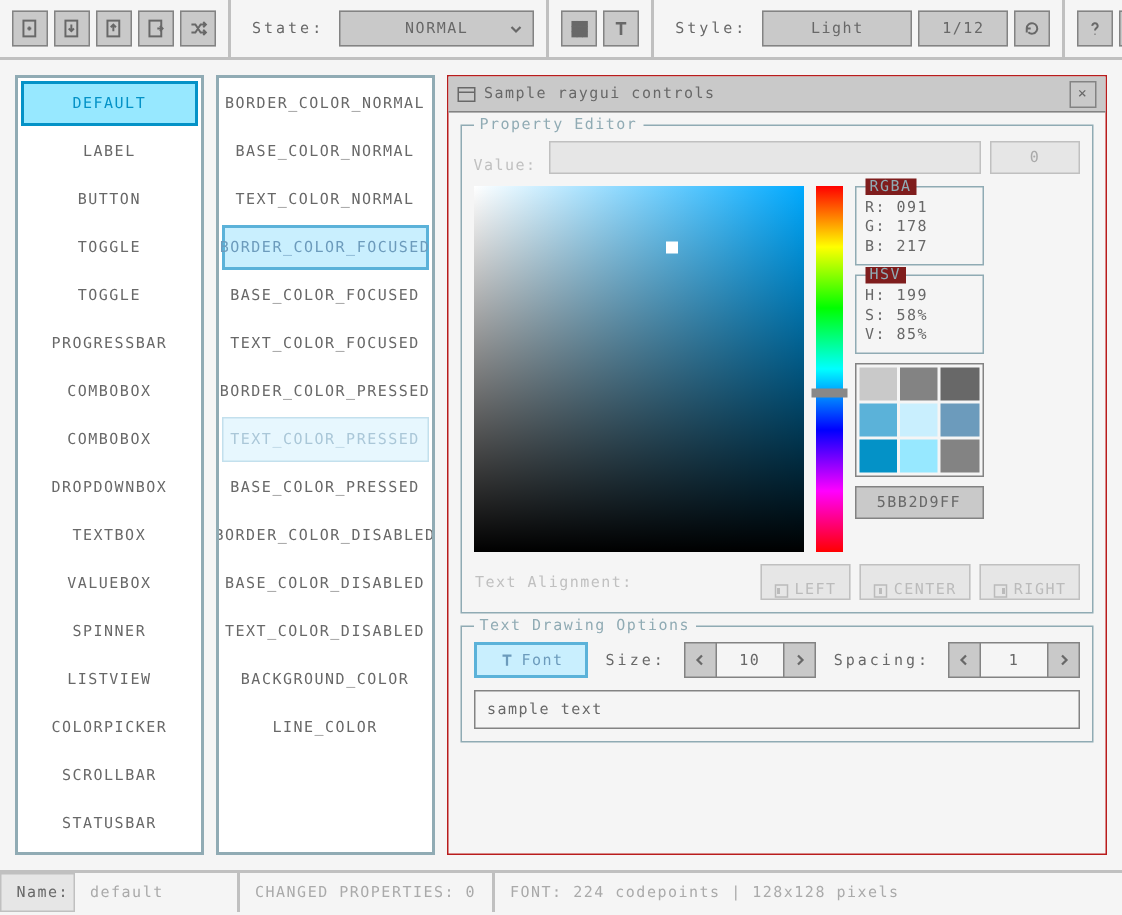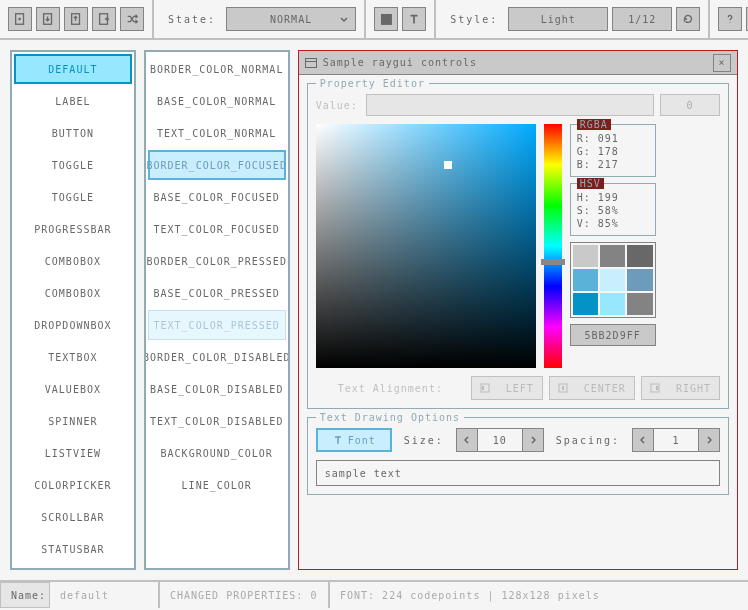--- a/index.html
+++ b/index.html
@@ -21,39 +21,39 @@
 .list-item{height:30px;display:flex;align-items:center;justify-content:center;letter-spacing:1px;color:#686868;cursor:pointer;border:1px solid transparent;margin:2px}
 .list-item.selected{background:#97e8ff;border:2px solid #0492c7;color:#0492c7}
 .list-item.focused{background:#c9effe;border:2px solid #5bb2d9;color:#6c9bbc}
 .list-item.hover{background:#e7f7fe;border:1px solid #c3e0ed;color:#AAC7D8}
 .panel{flex:1;border:1px solid #b91c1c;background:#f5f5f5;display:flex;flex-direction:column}
 .panel-header{height:24px;background:#c9c9c9;border-bottom:1px solid #838383;display:flex;align-items:center;padding:0 6px;color:#686868;letter-spacing:1px}
 .panel-header .close{margin-left:auto;width:18px;height:18px;border:1px solid #838383;display:flex;align-items:center;justify-content:center;cursor:pointer}
 .panel-body{padding:8px;display:flex;flex-direction:column;gap:8px;flex:1}
 .groupbox{border:1px solid #90abb4;position:relative;padding:10px 8px 8px}
 .groupbox-title{position:absolute;top:-6px;left:8px;background:#f5f5f5;padding:0 4px;color:#90abb4;letter-spacing:1px}
-.row{display:flex;align-items:center;gap:6px}
+.row{display:flex;align-items:flex-end;gap:6px}
 .val-label{color:#c0c0c0;letter-spacing:1px;width:44px}
 .val-input{flex:1;height:22px;border:1px solid #c0c0c0;background:#e6e6e6}
 .val-num{width:60px;height:22px;border:1px solid #c0c0c0;background:#e6e6e6;display:flex;align-items:center;justify-content:center;color:#aaa}
 .color-area{display:flex;gap:8px;margin-top:8px}
 .sv-picker{width:220px;height:244px;position:relative;background:linear-gradient(to top,#000,transparent),linear-gradient(to right,#fff,#00aaff)}
 .sv-cursor{position:absolute;width:8px;height:8px;background:#fff;left:128px;top:37px}
 .hue-bar{width:18px;height:244px;background:linear-gradient(to bottom,#f00,#ff0,#0f0,#0ff,#00f,#f0f,#f00);position:relative}
 .hue-cursor{position:absolute;width:24px;height:6px;background:#888;left:-3px;top:135px}
 .color-info{display:flex;flex-direction:column;gap:6px;width:86px}
 .mini-group{border:1px solid #90abb4;padding:6px 6px 4px;position:relative}
 .mini-title{position:absolute;top:-6px;left:6px;background:#7f1d1d;padding:0 3px;color:#90abb4;letter-spacing:1px}
 .mini-row{color:#686868;letter-spacing:1px;margin:2px 0}
 .swatch-grid{display:grid;grid-template-columns:repeat(3,1fr);gap:2px;border:1px solid #838383;padding:2px}
 .swatch{height:22px;cursor:pointer}
 .hex-box{height:22px;border:1px solid #838383;background:#c9c9c9;display:flex;align-items:center;justify-content:center;letter-spacing:1px;color:#686868}
 .align-row{display:flex;align-items:center;gap:6px;margin-top:8px}
-.align-lbl{color:#c0c0c0;letter-spacing:1px;margin-right:auto;margin-left:22px}
-.align-btn{height:24px;padding:0 8px;border:1px solid #c0c0c0;background:#e6e6e6;display:flex;align-items:center;gap:16px;color:#bbb;letter-spacing:1px;cursor:pointer}
+.align-lbl{color:#c0c0c0;letter-spacing:1px;margin-right:auto;margin-left:1px}
+.align-btn{height:24px;padding:0 8px;border:1px solid #c0c0c0;background:#e6e6e6;display:flex;align-items:flex-end;gap:4px;color:#bbb;letter-spacing:1px;cursor:pointer}
 .text-opts{display:flex;align-items:center;gap:6px}
 .font-btn{height:24px;padding:0 14px;border:2px solid #5bb2d9;background:#c9effe;color:#6c9bbc;display:flex;align-items:center;gap:4px;letter-spacing:1px;cursor:pointer}
 .spinner{display:flex}
 .spin-btn{width:22px;height:24px;border:1px solid #838383;background:#c9c9c9;display:flex;align-items:center;justify-content:center;cursor:pointer}
 .spin-val{width:44px;height:24px;border-top:1px solid #838383;border-bottom:1px solid #838383;display:flex;align-items:center;justify-content:center;color:#686868}
 .sample-input{height:26px;border:1px solid #838383;background:#f5f5f5;padding:0 8px;display:flex;align-items:center;color:#686868;letter-spacing:1px;margin-top:8px}
 .statusbar{display:flex;height:28px;border-top:2px solid #c0c0c0;background:#f5f5f5}
 .sb-cell{display:flex;align-items:center;padding:0 10px;border-right:2px solid #c0c0c0;color:#aaa;letter-spacing:1px}
 .sb-label{background:#e6e6e6;border:1px solid #c0c0c0;color:#686868}
 .win-icon{width:12px;height:10px;border:1px solid #686868;margin-right:6px;position:relative}
@@ -173,22 +173,22 @@
       <div class="list-item">STATUSBAR</div>
     </div>
   <div class="listbox lb2" id="props-list">
       <div class="list-item">BORDER_COLOR_NORMAL</div>
       <div class="list-item">BASE_COLOR_NORMAL</div>
       <div class="list-item">TEXT_COLOR_NORMAL</div>
       <div class="list-item focused">BORDER_COLOR_FOCUSED</div>
       <div class="list-item">BASE_COLOR_FOCUSED</div>
       <div class="list-item">TEXT_COLOR_FOCUSED</div>
       <div class="list-item">BORDER_COLOR_PRESSED</div>
+      <div class="list-item hover">TEXT_COLOR_PRESSED</div>
       <div class="list-item">BASE_COLOR_PRESSED</div>
-      <div class="list-item hover">TEXT_COLOR_PRESSED</div>
       <div class="list-item">BORDER_COLOR_DISABLED</div>
       <div class="list-item">BASE_COLOR_DISABLED</div>
       <div class="list-item">TEXT_COLOR_DISABLED</div>
       <div class="list-item">BACKGROUND_COLOR</div>
       <div class="list-item">LINE_COLOR</div>
     </div>
 
   <div class="panel">
     <div class="panel-header">
       <span class="win-icon"></span>

